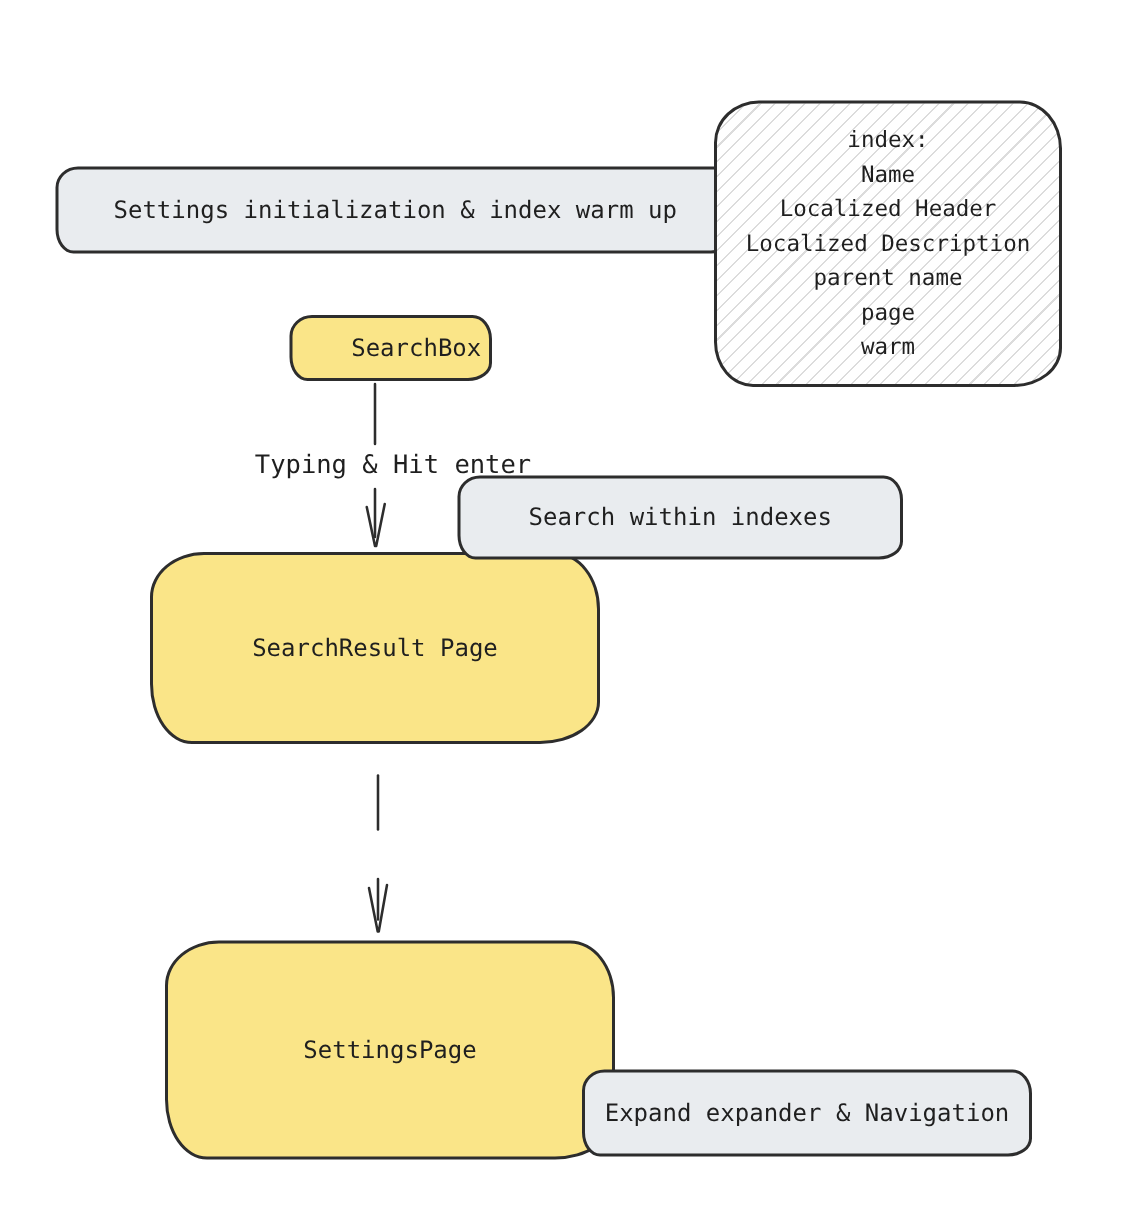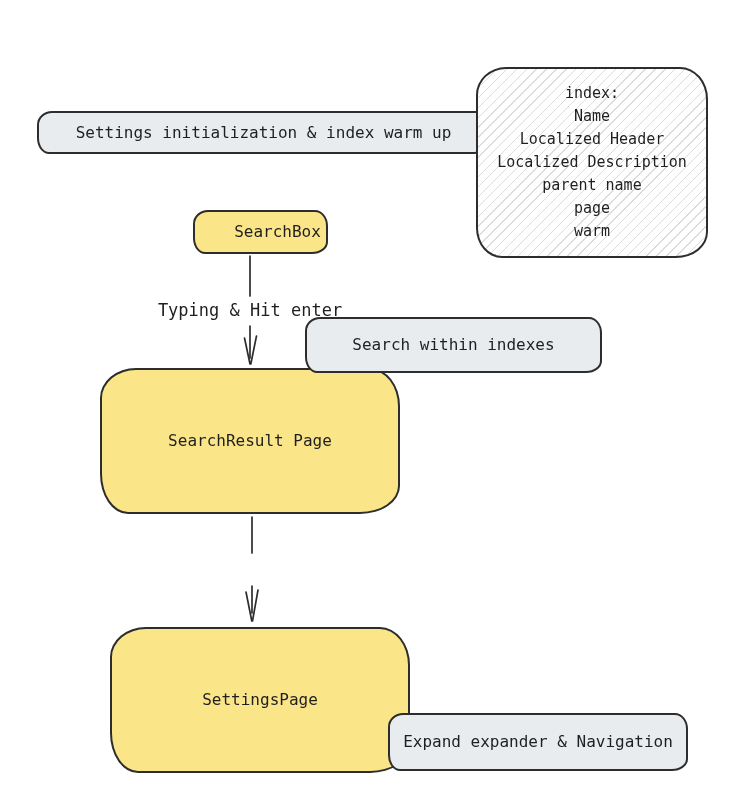--- a/index.html
+++ b/index.html
@@ -20,21 +20,21 @@
     background-image:repeating-linear-gradient(135deg,rgba(0,0,0,0) 0px,rgba(0,0,0,0) 6px,#dcdcdc 6px,#dcdcdc 7px);
     z-index:3;
   }
   .r-pill{border-radius:15px 13px 16px 12px / 14px 16px 12px 16px;}
   .r-big{border-radius:36px 30px 40px 28px / 30px 38px 28px 40px;}
   .r-info{border-radius:30px 28px 32px 26px / 28px 32px 26px 30px;}
   .index-box{flex-direction:column;font-size:15px;line-height:23px;white-space:nowrap;}
   .index-box span{display:block;}
   .edge-label{
     position:absolute;z-index:4;font-size:17px;white-space:nowrap;
-    transform:translateX(-50%);background:transparent;
+    transform:translateX(-50%);background:transparent;margin-left:12px;
   }
   .arrows{position:absolute;left:0;top:0;z-index:1;pointer-events:none;}
   .big-label{font-size:16px;}
 </style>
 </head>
 <body>
 
 <div class="canvas">
 
   <svg class="arrows" width="750" height="806" viewBox="0 0 750 806">
@@ -43,21 +43,21 @@
       <path d="M250,256 L250,296"></path>
       <path d="M250,326 L250,358"></path>
       <path d="M244.5,338 L250,364 M256.5,336 L250.8,364"></path>
 
       <path d="M252,517 L252,553"></path>
       <path d="M252,586 L252,613"></path>
       <path d="M246,592 L251.8,621 M258,590 L252.5,621"></path>
     </g>
   </svg>
 
-  <div class="node gray r-pill" style="left:37px;top:111px;width:453px;height:43px;">
+  <div class="node gray r-pill" style="left:37px;top:111px;width:453px;height:58px;">
     <span class="big-label">Settings initialization &amp; index warm up</span>
   </div>
 
   <div class="node hatch r-info index-box" style="left:476px;top:67px;width:232px;height:191px;">
     <span>index:</span>
     <span>Name</span>
     <span>Localized Header</span>
     <span>Localized Description</span>
     <span>parent name</span>
     <span>page</span>
@@ -67,21 +67,21 @@
   <div class="node yellow r-pill" style="left:193px;top:210px;width:135px;height:44px;padding-left:34px;">
     <span class="big-label">SearchBox</span>
   </div>
 
   <div class="edge-label" style="left:250px;top:300px;">Typing &amp; Hit enter</div>
 
   <div class="node gray overlay r-pill" style="left:305px;top:317px;width:297px;height:56px;">
     <span class="big-label">Search within indexes</span>
   </div>
 
-  <div class="node yellow r-big" style="left:100px;top:368px;width:300px;height:146px;">
+  <div class="node yellow r-big" style="left:100px;top:368px;width:300px;height:128px;">
     <span class="big-label">SearchResult Page</span>
   </div>
 
 
   <div class="node yellow r-big" style="left:110px;top:627px;width:300px;height:146px;">
     <span class="big-label">SettingsPage</span>
   </div>
 
   <div class="node gray overlay r-pill" style="left:388px;top:713px;width:300px;height:58px;">
     <span class="big-label">Expand expander &amp; Navigation</span>

